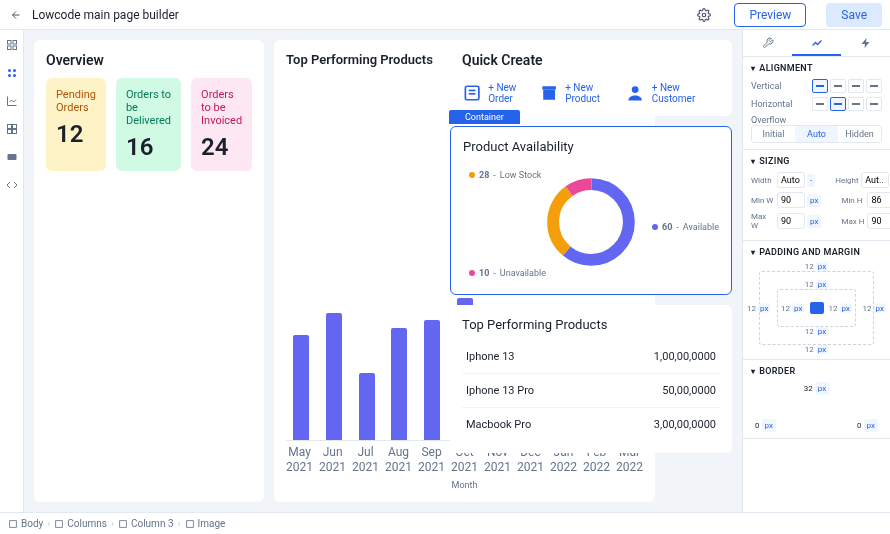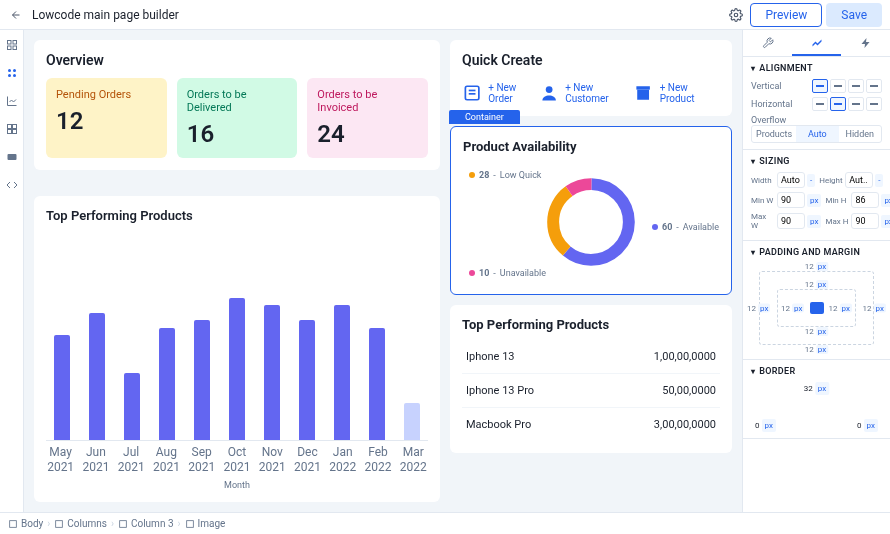--- a/index.html
+++ b/index.html
@@ -1,32 +1,32 @@
 <!DOCTYPE html>
 <html><head>
 <meta charset="utf-8">
 <style>
 *{box-sizing:border-box;margin:0;padding:0;font-family:-apple-system,BlinkMacSystemFont,"Segoe UI",Roboto,Arial,sans-serif}
 body{width:890px;height:534px;background:#fff;color:#1a202c;font-size:12px;overflow:hidden}
 .app{display:flex;flex-direction:column;height:100%}
 .topbar{display:flex;align-items:center;height:30px;padding:0 8px;border-bottom:1px solid #e2e8f0;gap:8px}
 .back{width:16px;height:16px;display:flex;align-items:center;justify-content:center;color:#4a5568;cursor:pointer}
 .title{font-size:12px;color:#1a202c;flex:1}
-.top-actions{display:flex;gap:4px;align-items:center}
+.top-actions{display:flex;gap:20px;align-items:center}
 .icon-btn{width:20px;height:20px;display:flex;align-items:center;justify-content:center;color:#4a5568;cursor:pointer}
 .btn{padding:4px 14px;border-radius:4px;font-size:12px;cursor:pointer;border:1px solid transparent}
 .btn-outline{border:1px solid #2563eb;color:#2563eb;background:#fff}
 .btn-primary{background:#dbeafe;color:#2563eb}
 .body{display:flex;flex:1;overflow:hidden}
 .leftbar{width:24px;border-right:1px solid #e2e8f0;display:flex;flex-direction:column;align-items:center;padding-top:8px;gap:14px}
 .leftbar .lb{width:14px;height:14px;color:#64748b;cursor:pointer;display:flex;align-items:center;justify-content:center}
 .leftbar .lb.active{color:#2563eb}
 .canvas{flex:1;background:#f1f5f9;padding:10px;display:flex;flex-direction:column;gap:10px;overflow:hidden}
 .canvas-top{display:flex;gap:10px;flex:1;overflow:hidden}
-.col-left{flex:1;display:flex;flex-direction:column;gap:26px;min-width:0}
+.col-left{flex:1;display:flex;flex-direction:row;gap:10px;min-width:0}
 .col-right{width:282px;display:flex;flex-direction:column;gap:10px}
 .card{background:#fff;border-radius:6px;padding:12px}
 .ov-head{font-weight:600;font-size:14px;margin-bottom:10px}
 .stats{display:flex;gap:10px}
 .stat{flex:1;border-radius:6px;padding:10px}
 .stat .lbl{font-size:11px;margin-bottom:6px}
 .stat .val{font-size:24px;font-weight:600}
 .stat.orange{background:#fef3c7;color:#b45309}
 .stat.green{background:#d1fae5;color:#047857}
 .stat.pink{background:#fce7f3;color:#be185d}
@@ -41,21 +41,21 @@
 .bar-lbl{flex:1;text-align:center;font-size:12px;color:#64748b;line-height:1.2}
 .x-title{text-align:center;font-size:9px;color:#64748b;margin-top:6px}
 .qc-head{font-weight:600;font-size:14px;margin-bottom:14px}
 .qc-row{display:flex;justify-content:space-around}
 .qc-item{display:flex;flex-direction:row;align-items:center;gap:6px;cursor:pointer}
 .qc-icon{width:22px;height:22px;color:#2563eb}
 .qc-label{font-size:10px;color:#2563eb}
 .sel-wrap{position:relative}
 .sel-tag{position:absolute;top:-16px;left:-1px;background:#2563eb;color:#fff;font-size:9px;padding:2px 16px;border-radius:2px 2px 0 0}
 .avail-card{border:1.5px solid #2563eb;padding:12px}
-.avail-head{font-weight:700;font-size:13px;margin-bottom:8px}
+.avail-head{font-weight:400;font-size:13px;margin-bottom:8px}
 .donut-wrap{display:flex;align-items:center;justify-content:center;gap:8px;position:relative;height:120px}
 .donut{width:100px;height:100px}
 .donut-lbl{font-size:9px;color:#64748b;display:flex;align-items:center;gap:4px;position:absolute}
 .donut-lbl .dot{width:6px;height:6px;border-radius:50%}
 .donut-lbl.l1{top:8px;left:6px}
 .donut-lbl.l2{right:0;top:50%}
 .donut-lbl.l3{bottom:4px;left:6px}
 .table-card .row{display:flex;justify-content:space-between;padding:10px 4px;border-bottom:1px solid #f1f5f9;font-size:11px}
 .table-card .row:last-child{border-bottom:none}
 .breadcrumb{height:22px;border-top:1px solid #e2e8f0;background:#fff;display:flex;align-items:center;padding:0 8px;gap:4px;font-size:10px;color:#64748b}
@@ -71,21 +71,21 @@
 .prop-row{display:flex;align-items:center;justify-content:space-between;margin-bottom:4px;gap:4px}
 .prop-lbl{font-size:9px;color:#64748b}
 .align-btns{display:flex;gap:2px}
 .ab{width:16px;height:14px;border:1px solid #e2e8f0;border-radius:2px;cursor:pointer;display:flex;align-items:center;justify-content:center}
 .ab.active{border-color:#2563eb;background:#eff6ff}
 .ab .bar1{width:8px;height:2px;background:#64748b}
 .ab.active .bar1{background:#2563eb}
 .overflow-opts{display:flex;gap:0;border:1px solid #e2e8f0;border-radius:3px;overflow:hidden}
 .oo{flex:1;text-align:center;font-size:9px;padding:3px 4px;cursor:pointer;color:#64748b}
 .oo.active{background:#eff6ff;color:#2563eb}
-.size-row{display:flex;gap:4px;margin-bottom:4px}
+.size-row{display:flex;gap:20px;margin-bottom:4px}
 .size-item{flex:1;display:flex;align-items:center;gap:2px}
 .size-lbl{font-size:8px;color:#64748b;width:24px}
 .size-inp{flex:1;border:1px solid #e2e8f0;border-radius:3px;padding:2px 3px;font-size:9px;width:28px}
 .size-unit{font-size:8px;color:#2563eb;background:#eff6ff;padding:2px 3px;border-radius:2px}
 .pm-box{position:relative;height:90px;margin-top:4px}
 .pm-outer{position:absolute;inset:8px;border:1px dashed #cbd5e1;border-radius:3px}
 .pm-inner{position:absolute;inset:26px;border:1px dashed #cbd5e1;border-radius:3px}
 .pm-center{position:absolute;left:50%;top:50%;transform:translate(-50%,-50%);width:14px;height:12px;background:#2563eb;border-radius:2px}
 .pm-val{position:absolute;font-size:8px;color:#64748b;display:flex;gap:2px;align-items:center}
 .pm-val .u{color:#2563eb;background:#eff6ff;padding:0 2px;border-radius:2px}
@@ -240,46 +240,46 @@
                 <div class="qc-item">
                   <svg class="qc-icon" viewBox="0 0 24 24">
                     <rect x="4" y="4" width="16" height="16" rx="2" fill="none" stroke="currentColor" stroke-width="2"></rect>
                     <line x1="8" y1="9" x2="16" y2="9" stroke="currentColor" stroke-width="2"></line>
                     <line x1="8" y1="13" x2="16" y2="13" stroke="currentColor" stroke-width="2"></line>
                   </svg>
                   <div class="qc-label">+ New Order</div>
                 </div>
                 <div class="qc-item">
                   <svg class="qc-icon" viewBox="0 0 24 24">
+                    <rect x="4" y="4" width="16" height="4" fill="currentColor"></rect>
+                    <rect x="5" y="8" width="14" height="12" fill="currentColor"></rect>
+                  </svg>
+                  <div class="qc-label">+ New Product</div>
+                </div>
+                <div class="qc-item">
+                  <svg class="qc-icon" viewBox="0 0 24 24">
                     <circle cx="12" cy="8" r="4" fill="currentColor"></circle>
                     <path d="M4 21c0-4 4-6 8-6s8 2 8 6" fill="currentColor"></path>
                   </svg>
                   <div class="qc-label">+ New Customer</div>
-                </div>
-                <div class="qc-item">
-                  <svg class="qc-icon" viewBox="0 0 24 24">
-                    <rect x="4" y="4" width="16" height="4" fill="currentColor"></rect>
-                    <rect x="5" y="8" width="14" height="12" fill="currentColor"></rect>
-                  </svg>
-                  <div class="qc-label">+ New Product</div>
                 </div>
               </div>
           </div>
 
           <div class="sel-wrap">
             <div class="sel-tag">Container</div>
             <div class="card avail-card">
               <div class="avail-head">Product Availability</div>
               <div class="donut-wrap">
                 <svg class="donut" viewBox="0 0 42 42">
                   <circle cx="21" cy="21" r="15.9" fill="none" stroke="#6366f1" stroke-width="5" stroke-dasharray="61 39" stroke-dashoffset="25"></circle>
                   <circle cx="21" cy="21" r="15.9" fill="none" stroke="#f59e0b" stroke-width="5" stroke-dasharray="29 71" stroke-dashoffset="64"></circle>
                   <circle cx="21" cy="21" r="15.9" fill="none" stroke="#ec4899" stroke-width="5" stroke-dasharray="10 90" stroke-dashoffset="35"></circle>
                 </svg>
-                <div class="donut-lbl l1"><span class="dot" style="background:#f59e0b"></span><b>28</b> - <span>Low Quick</span></div>
+                <div class="donut-lbl l1"><span class="dot" style="background:#f59e0b"></span><b>28</b> - <span>Low Stock</span></div>
                 <div class="donut-lbl l2"><span class="dot" style="background:#6366f1"></span><b>60</b> - <span>Available</span></div>
                 <div class="donut-lbl l3"><span class="dot" style="background:#ec4899"></span><b>10</b> - <span>Unavailable</span></div>
               </div>
             </div>
           </div>
 
           <div class="card table-card">
             <div class="avail-head">Top Performing Products</div>
             <div id="tbl">
                 <div class="row">
@@ -350,21 +350,21 @@
             <div class="ab">
                 <div class="bar1"></div>
               </div>
             <div class="ab">
                 <div class="bar1"></div>
               </div>
           </div>
         </div>
         <div class="prop-lbl" style="">Overflow</div>
         <div class="overflow-opts" id="overflow-opts">
-            <div class="oo ">Products</div>
+            <div class="oo ">Initial</div>
             <div class="oo active">Auto</div>
             <div class="oo ">Hidden</div>
           </div>
       </div>
 
       <div class="section">
         <div class="sec-title">Sizing</div>
         <div class="size-row">
           <div class="size-item">
               <span class="size-lbl">Width</span>

